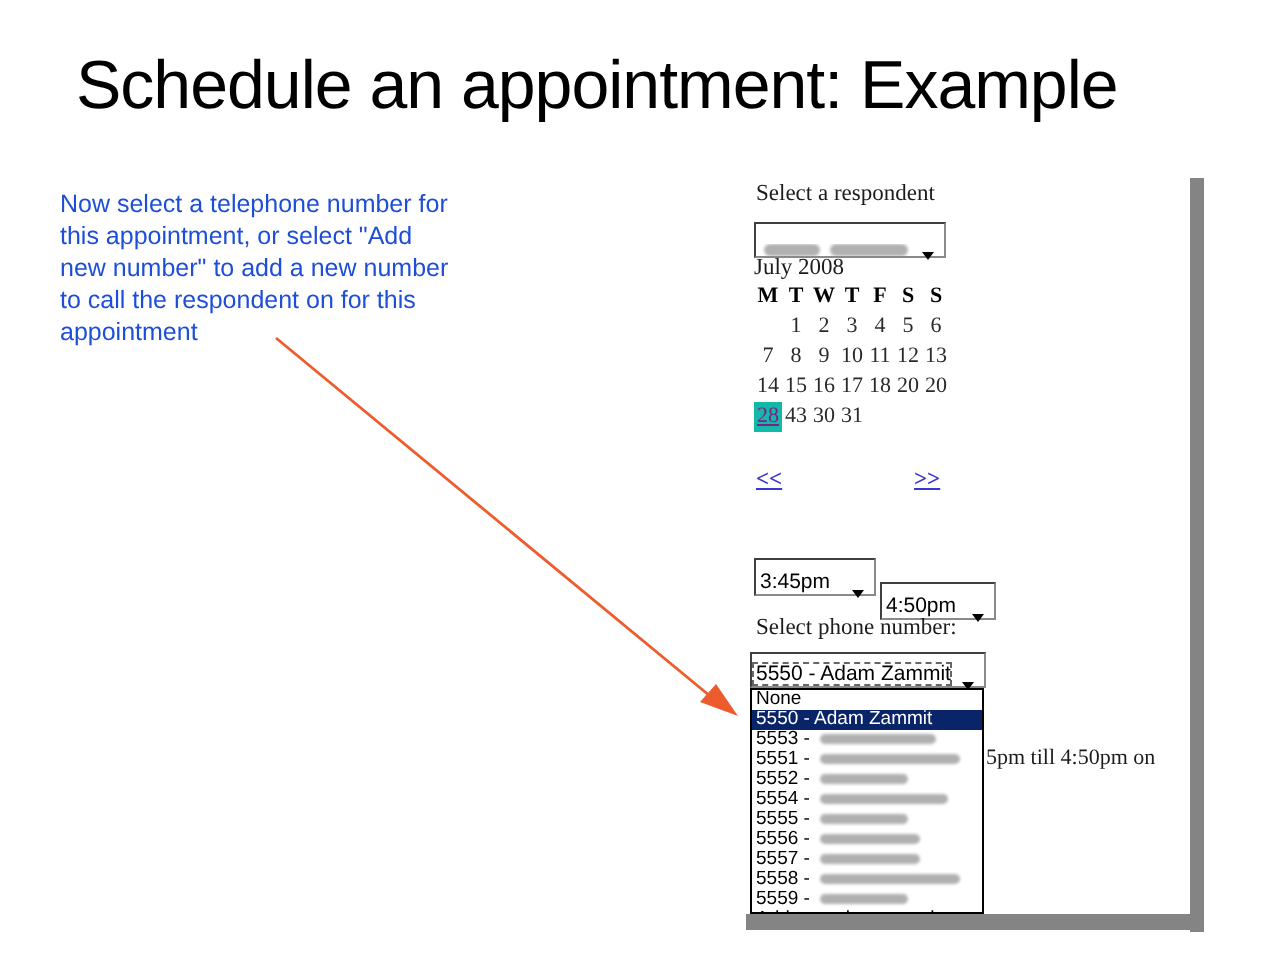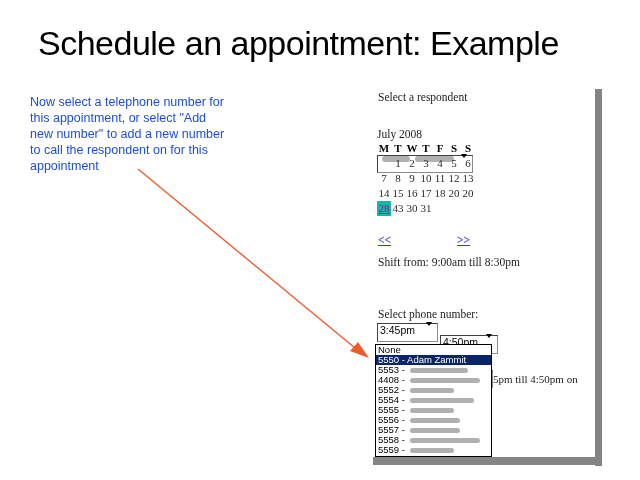--- a/index.html
+++ b/index.html
@@ -21,24 +21,23 @@
   
   .arrow-svg{position:absolute;left:0;top:0;width:640px;height:480px;pointer-events:none;}
   
   .shot{
     position:absolute;left:373px;top:88px;width:236px;height:380px;
     font-family:"Liberation Serif",serif;color:#1c1c1c;
   }
   .shot .lbl{position:absolute;font-size:11.5px;white-space:nowrap;}
   
   .combo{
-    position:absolute;background:#fff;display:flex;align-items:flex-start;
+    position:absolute;background:#fff;display:flex;align-items:flex-end;
     border:1px solid #8a8a8a;border-top-color:#3f3f3f;border-left-color:#3f3f3f;
     box-sizing:border-box;
-    margin-top:44px;
   }
   .combo-field{
     flex:1;position:relative;display:flex;align-items:center;
     font-family:"Liberation Sans",sans-serif;font-size:10.5px;
     padding:0 2px;white-space:nowrap;overflow:hidden;color:#000;
   }
   .combo-field.focused{outline:1px dashed #666;outline-offset:-1px;}
   .combo-btn{
     width:15px;background:#d6d3ce;position:relative;flex:none;
     border-left:1px solid #8a8a8a;
@@ -157,42 +156,41 @@
       <div class="cal-cell">30</div>
       <div class="cal-cell">31</div>
       <div class="cal-cell"></div>
       <div class="cal-cell"></div>
       <div class="cal-cell"></div>
     </div>
   </div>
   <div class="nav-link" style="left:5px;top:146px;">&lt;&lt;</div>
   <div class="nav-link" style="left:84px;top:146px;">&gt;&gt;</div>
 
-  <div class="lbl" style="left:5px;top:168px;">Shift from: 9:00am till 8:30pm</div>
 
   <div class="combo" style="left:4px;top:191px;width:61px;height:19px;">
     <div class="combo-field">3:45pm</div>
     <div class="combo-btn"></div>
   </div>
   <div class="combo" style="left:67px;top:203px;width:58px;height:19px;">
     <div class="combo-field">4:50pm</div>
     <div class="combo-btn"></div>
   </div>
 
   <div class="lbl" style="left:5px;top:220px;">Select phone number:</div>
   <div class="combo" style="left:2px;top:238px;width:118px;height:18px;">
     <div class="combo-field focused">5550 - Adam Zammit</div>
     <div class="combo-btn"></div>
   </div>
 
   <div class="plist">
     <div class="plist-item"><span>None</span></div>
     <div class="plist-item selected"><span>5550 - Adam Zammit</span></div>
     <div class="plist-item"><span>5553 - </span><span class="blob" style="width:58px;"></span></div>
-    <div class="plist-item"><span>4408 - </span><span class="blob" style="width:70px;"></span></div>
+    <div class="plist-item"><span>5551 - </span><span class="blob" style="width:70px;"></span></div>
     <div class="plist-item"><span>5552 - </span><span class="blob" style="width:44px;"></span></div>
     <div class="plist-item"><span>5554 - </span><span class="blob" style="width:64px;"></span></div>
     <div class="plist-item"><span>5555 - </span><span class="blob" style="width:44px;"></span></div>
     <div class="plist-item"><span>5556 - </span><span class="blob" style="width:50px;"></span></div>
     <div class="plist-item"><span>5557 - </span><span class="blob" style="width:50px;"></span></div>
     <div class="plist-item"><span>5558 - </span><span class="blob" style="width:70px;"></span></div>
     <div class="plist-item"><span>5559 - </span><span class="blob" style="width:44px;"></span></div>
     <div class="plist-item"><span>Add new phone number</span></div>
   </div>
 

